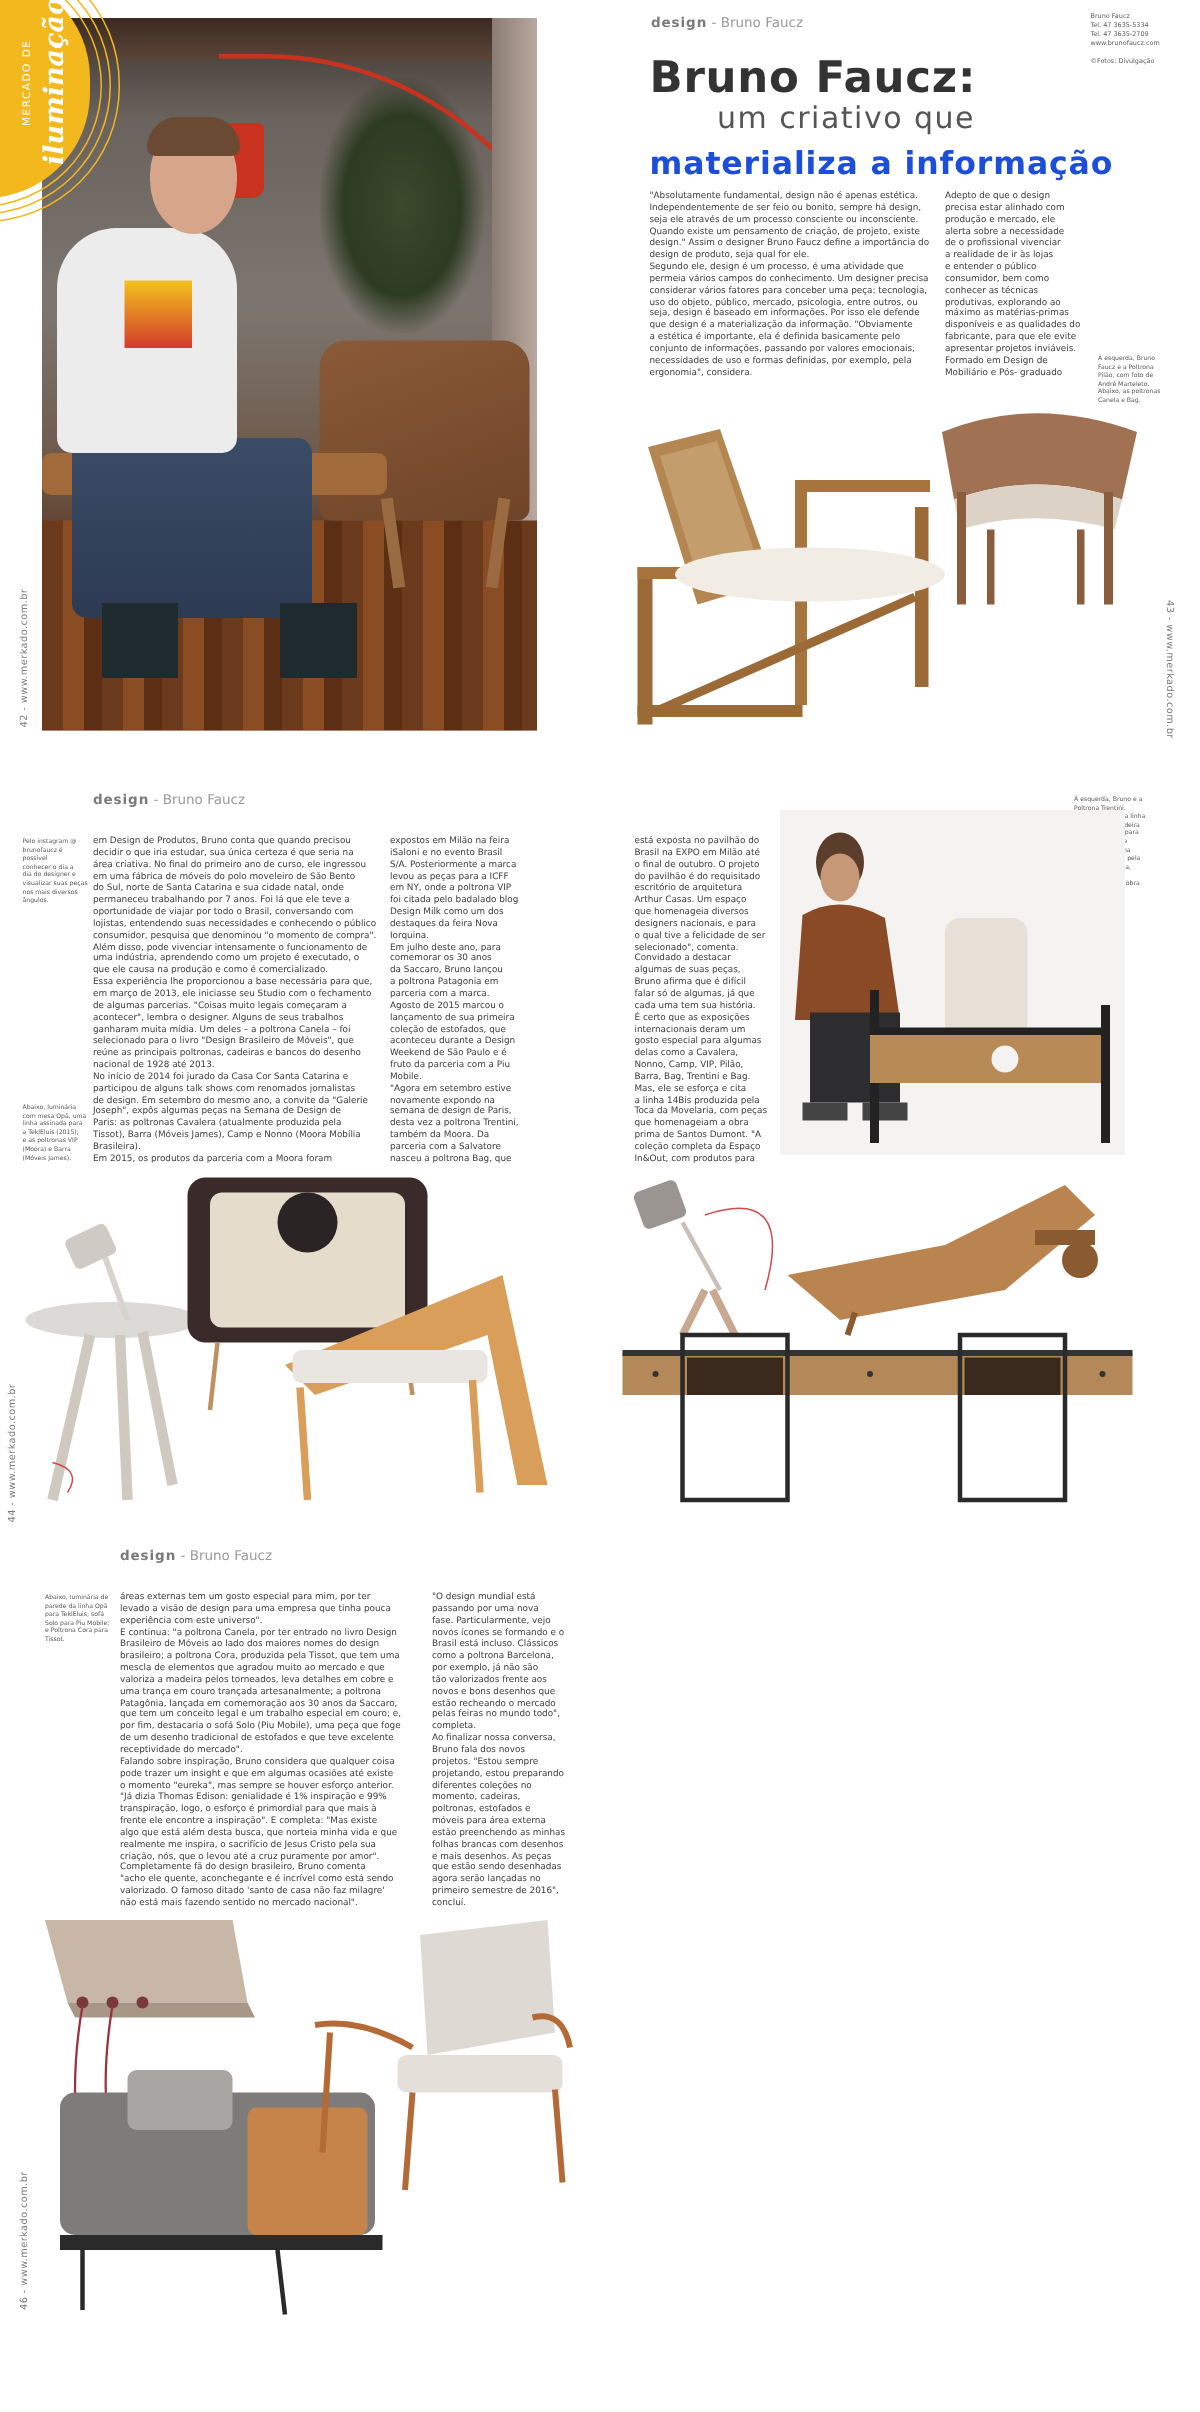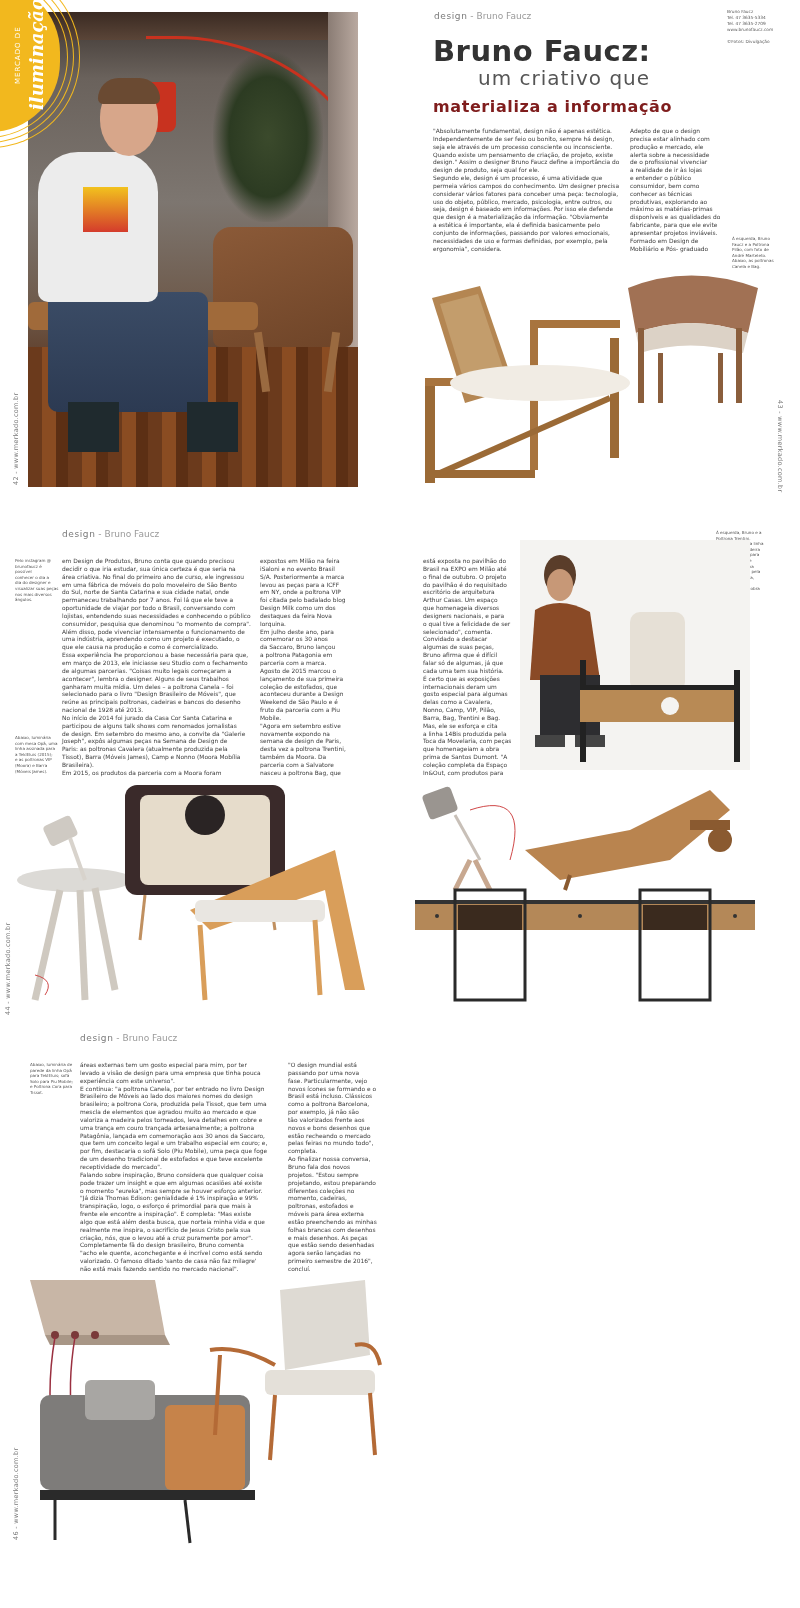--- a/index.html
+++ b/index.html
@@ -34,27 +34,27 @@
   .logo .disc { position:absolute; left:0; top:0; width:78px; height:150px; background:#f2b81e; border-radius: 0 70px 70px 0; }
   .logo .ring { position:absolute; border:1.5px solid #f2b81e; border-left:none; border-radius: 0 90px 90px 0; }
   .logo .text { position:absolute; left:26px; top:18px; width:34px; height:110px; color:#fff; writing-mode: vertical-rl; transform: rotate(180deg); text-align:center; }
   .logo .text .small { font-size: 7px; letter-spacing: 1px; font-family: "DejaVu Sans", sans-serif; }
   .logo .text .big { font-size: 18px; font-family: "DejaVu Serif", serif; font-weight: bold; font-style: italic; line-height: 20px; }
 
   .pagefolio { font-size: 6.5px; color: #7a7a7a; writing-mode: vertical-rl; white-space: nowrap; letter-spacing: 0.3px; }
   .pagefolio.left { transform: rotate(180deg); }
 
   .kicker { font-size: 9px; color:#9a9a9a; white-space:nowrap; }
-  .kicker b { font-weight: normal; color:#7a7a7a; letter-spacing: 0.6px; }
+  .kicker b { font-weight: bold; color:#7a7a7a; letter-spacing: 0.6px; }
 
   .credit { font-size: 4.3px; line-height: 6px; color:#5a5a5a; white-space: pre-line; }
 
   .title1 { left: 433px; top: 34px; font-size: 29px; font-weight: bold; color:#333; letter-spacing: 0.5px; white-space:nowrap; font-family: "DejaVu Sans", sans-serif; text-align: center; }
   .title2 { left: 478px; top: 66px; font-size: 20px; color:#555; font-weight: normal; letter-spacing: 1px; white-space:nowrap; }
-  .title3 { left: 433px; top: 97px; font-size: 16px; font-weight: bold; color:#7f1d1d; letter-spacing: 0.6px; white-space:nowrap; }
+  .title3 { left: 433px; top: 97px; font-size: 21px; font-weight: bold; color:#1d4ed8; letter-spacing: 0.6px; white-space:nowrap; }
 
   .body { font-size: 5.9px; line-height: 7.85px; color:#3b3b3b; white-space: pre-line; font-family: "DejaVu Sans", sans-serif; }
   .caption { font-size: 4.1px; line-height: 5.6px; color:#555; white-space: pre-line; }
 
   
   .chair-a { left: 410px; top: 278px; width: 225px; height: 210px; }
   .chair-b { left: 618px; top: 258px; width: 145px; height: 150px; }
   .spread2-photo { left: 520px; top: 540px; width: 230px; height: 230px; }
   .group-lamp { left: 15px; top: 780px; width: 370px; height: 235px; }
   .group-right { left: 410px; top: 780px; width: 380px; height: 230px; }

